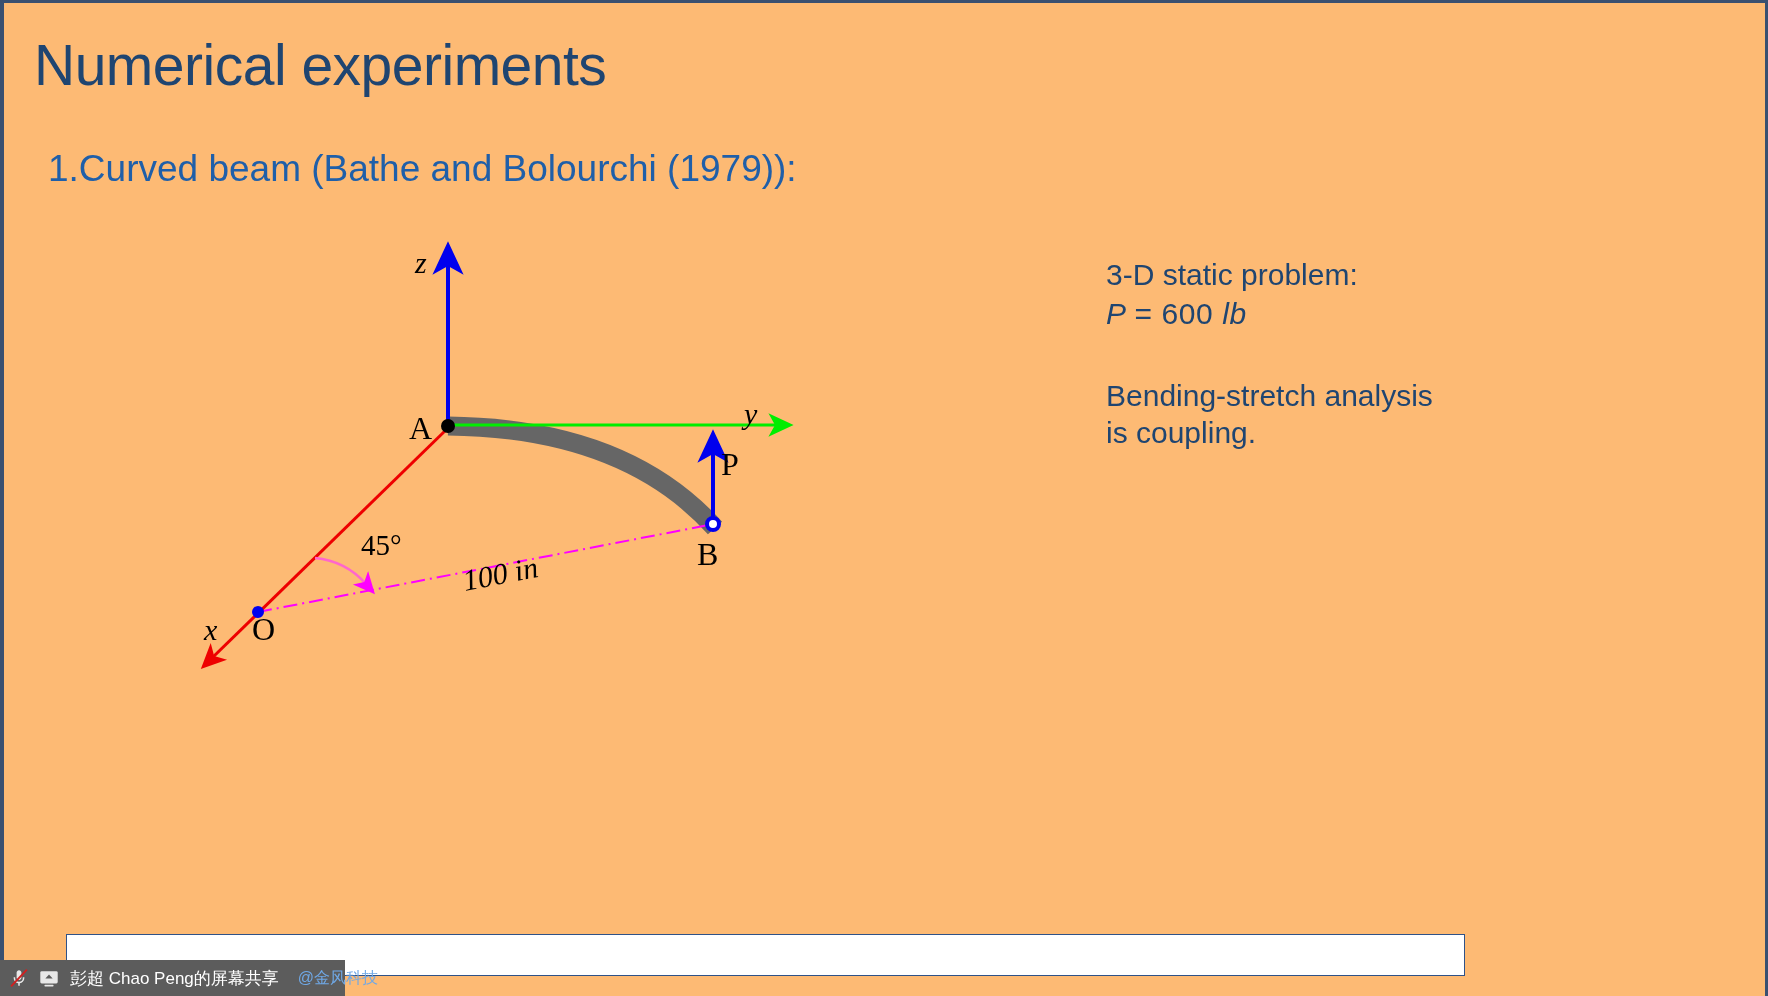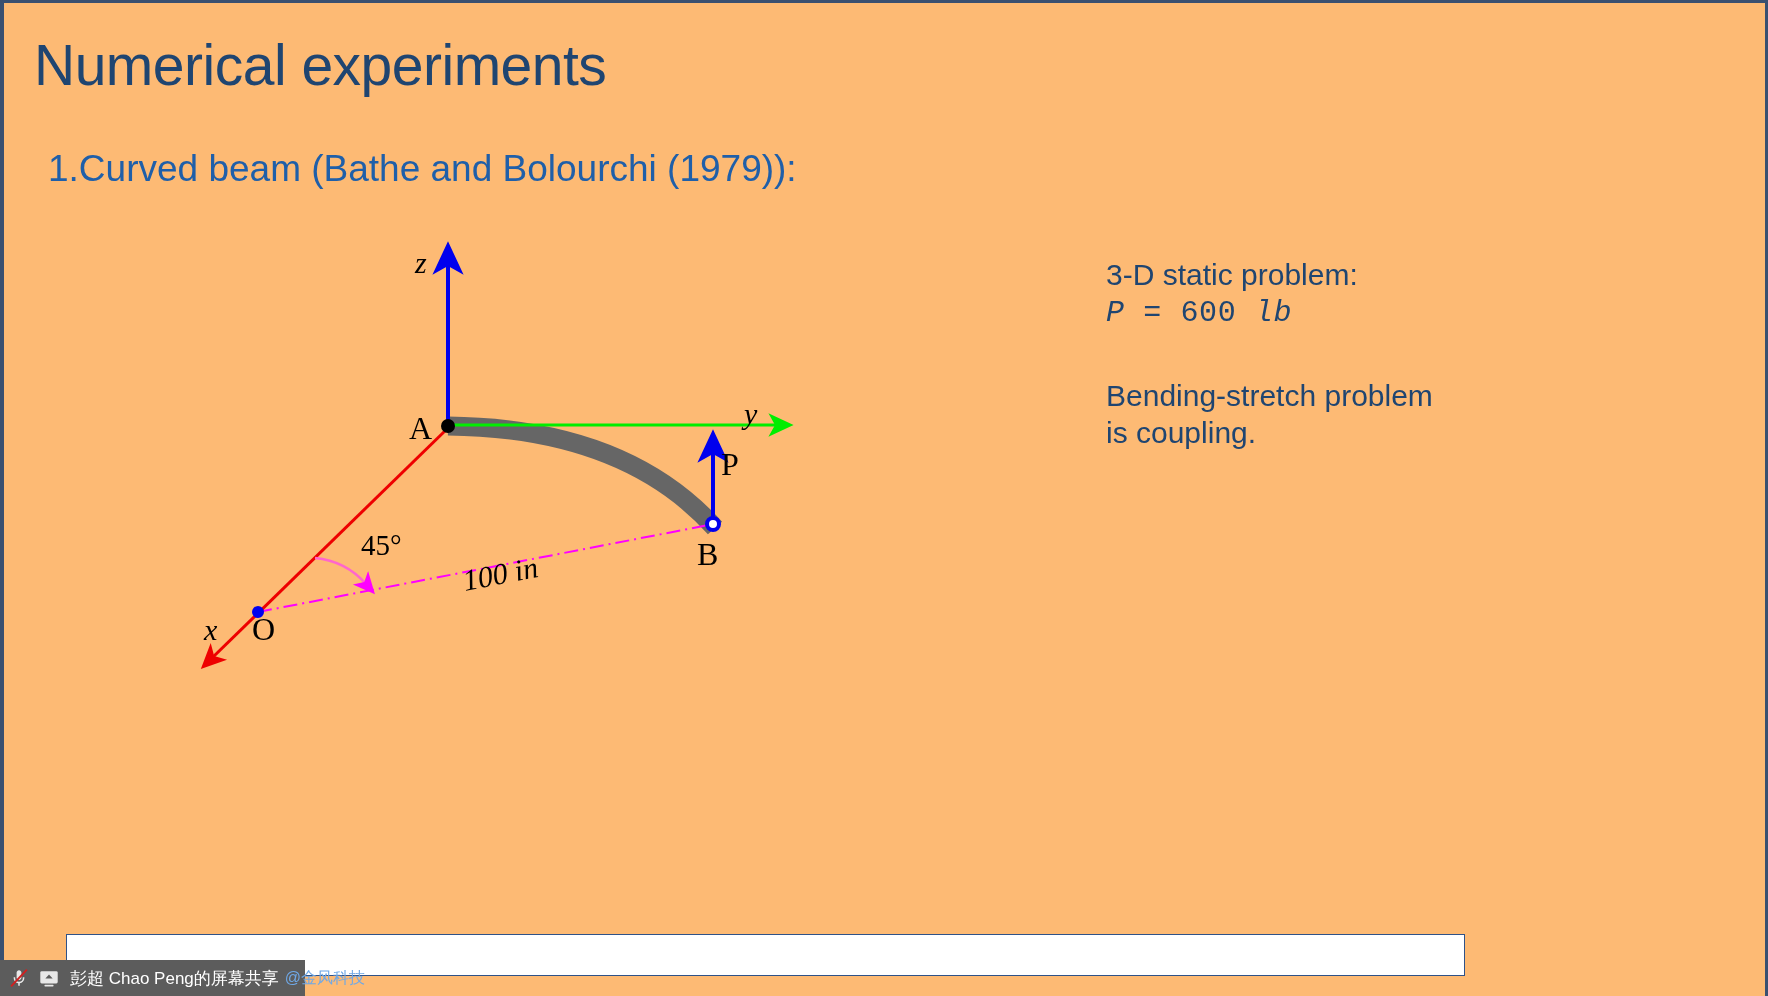--- a/index.html
+++ b/index.html
@@ -70,21 +70,21 @@
     width: 430px;
     color: #1f4571;
   }
   .note-serif {
     font-family: Liberation Sans, sans-serif;
     font-size: 30px;
     line-height: 1.22;
     white-space: nowrap;
   }
   .note-math {
-    font-family: Liberation Mono, monospace;
+    font-family: Liberation Sans, sans-serif;
     font-style: italic;
     font-size: 30px;
     line-height: 1.3;
     white-space: nowrap;
     letter-spacing: 0.6px;
   }
   .note-math .op { font-style: normal; }
   .note-gap { height: 44px; }
   .note-sans {
     font-family: "Liberation Sans", sans-serif;
@@ -131,21 +131,21 @@
     font-size: 17.5px;
     color: #1f4571;
     white-space: nowrap;
   }
 
   
   #taskbar {
     position: absolute;
     left: 0;
     bottom: 0;
-    width: 305px;
+    width: 345px;
     height: 36px;
     background: #5c5c5c;
     display: flex;
     align-items: center;
     padding-left: 6px;
     box-sizing: border-box;
   }
   #taskbar .tb-icon {
     width: 26px;
     height: 26px;
@@ -158,21 +158,21 @@
   #taskbar .tb-text {
     font-size: 17px;
     color: #ffffff;
     white-space: nowrap;
     margin-left: 4px;
   }
   #taskbar .tb-sub {
     font-size: 16px;
     color: #6fa8e6;
     white-space: nowrap;
-    margin-left: 6px;
+    margin-left: 19px;
   }
 </style>
 </head>
 <body>
 
 <div id="slide">
 
   <div class="edge-left"></div>
   <div class="edge-top"></div>
   <div class="edge-right"></div>
@@ -242,21 +242,21 @@
 
     <div class="note-math">
       <span>P</span>
       <span class="op">=</span>
       <span class="op">600</span>
       <span>lb</span>
     </div>
 
     <div class="note-gap"></div>
 
-    <div class="note-sans">Bending-stretch problem</div>
+    <div class="note-sans">Bending-stretch analysis</div>
     <div class="note-sans">is coupling.</div>
   </div>
 
   <div id="citation-box"></div>
 
   <div id="taskbar">
     <span class="tb-icon">
       <svg width="22" height="22" viewBox="0 0 24 24">
         <path d="M12 3.5c-1.5 0-2.6 1.1-2.6 2.6v5.4c0 1.5 1.1 2.6 2.6 2.6s2.6-1.1 2.6-2.6V6.1c0-1.5-1.1-2.6-2.6-2.6z" fill="#e8e8e8"></path>
         <path d="M7 11.2v0.8c0 2.8 2.2 5 5 5s5-2.2 5-5v-0.8" fill="none" stroke="#e8e8e8" stroke-width="1.7"></path>

